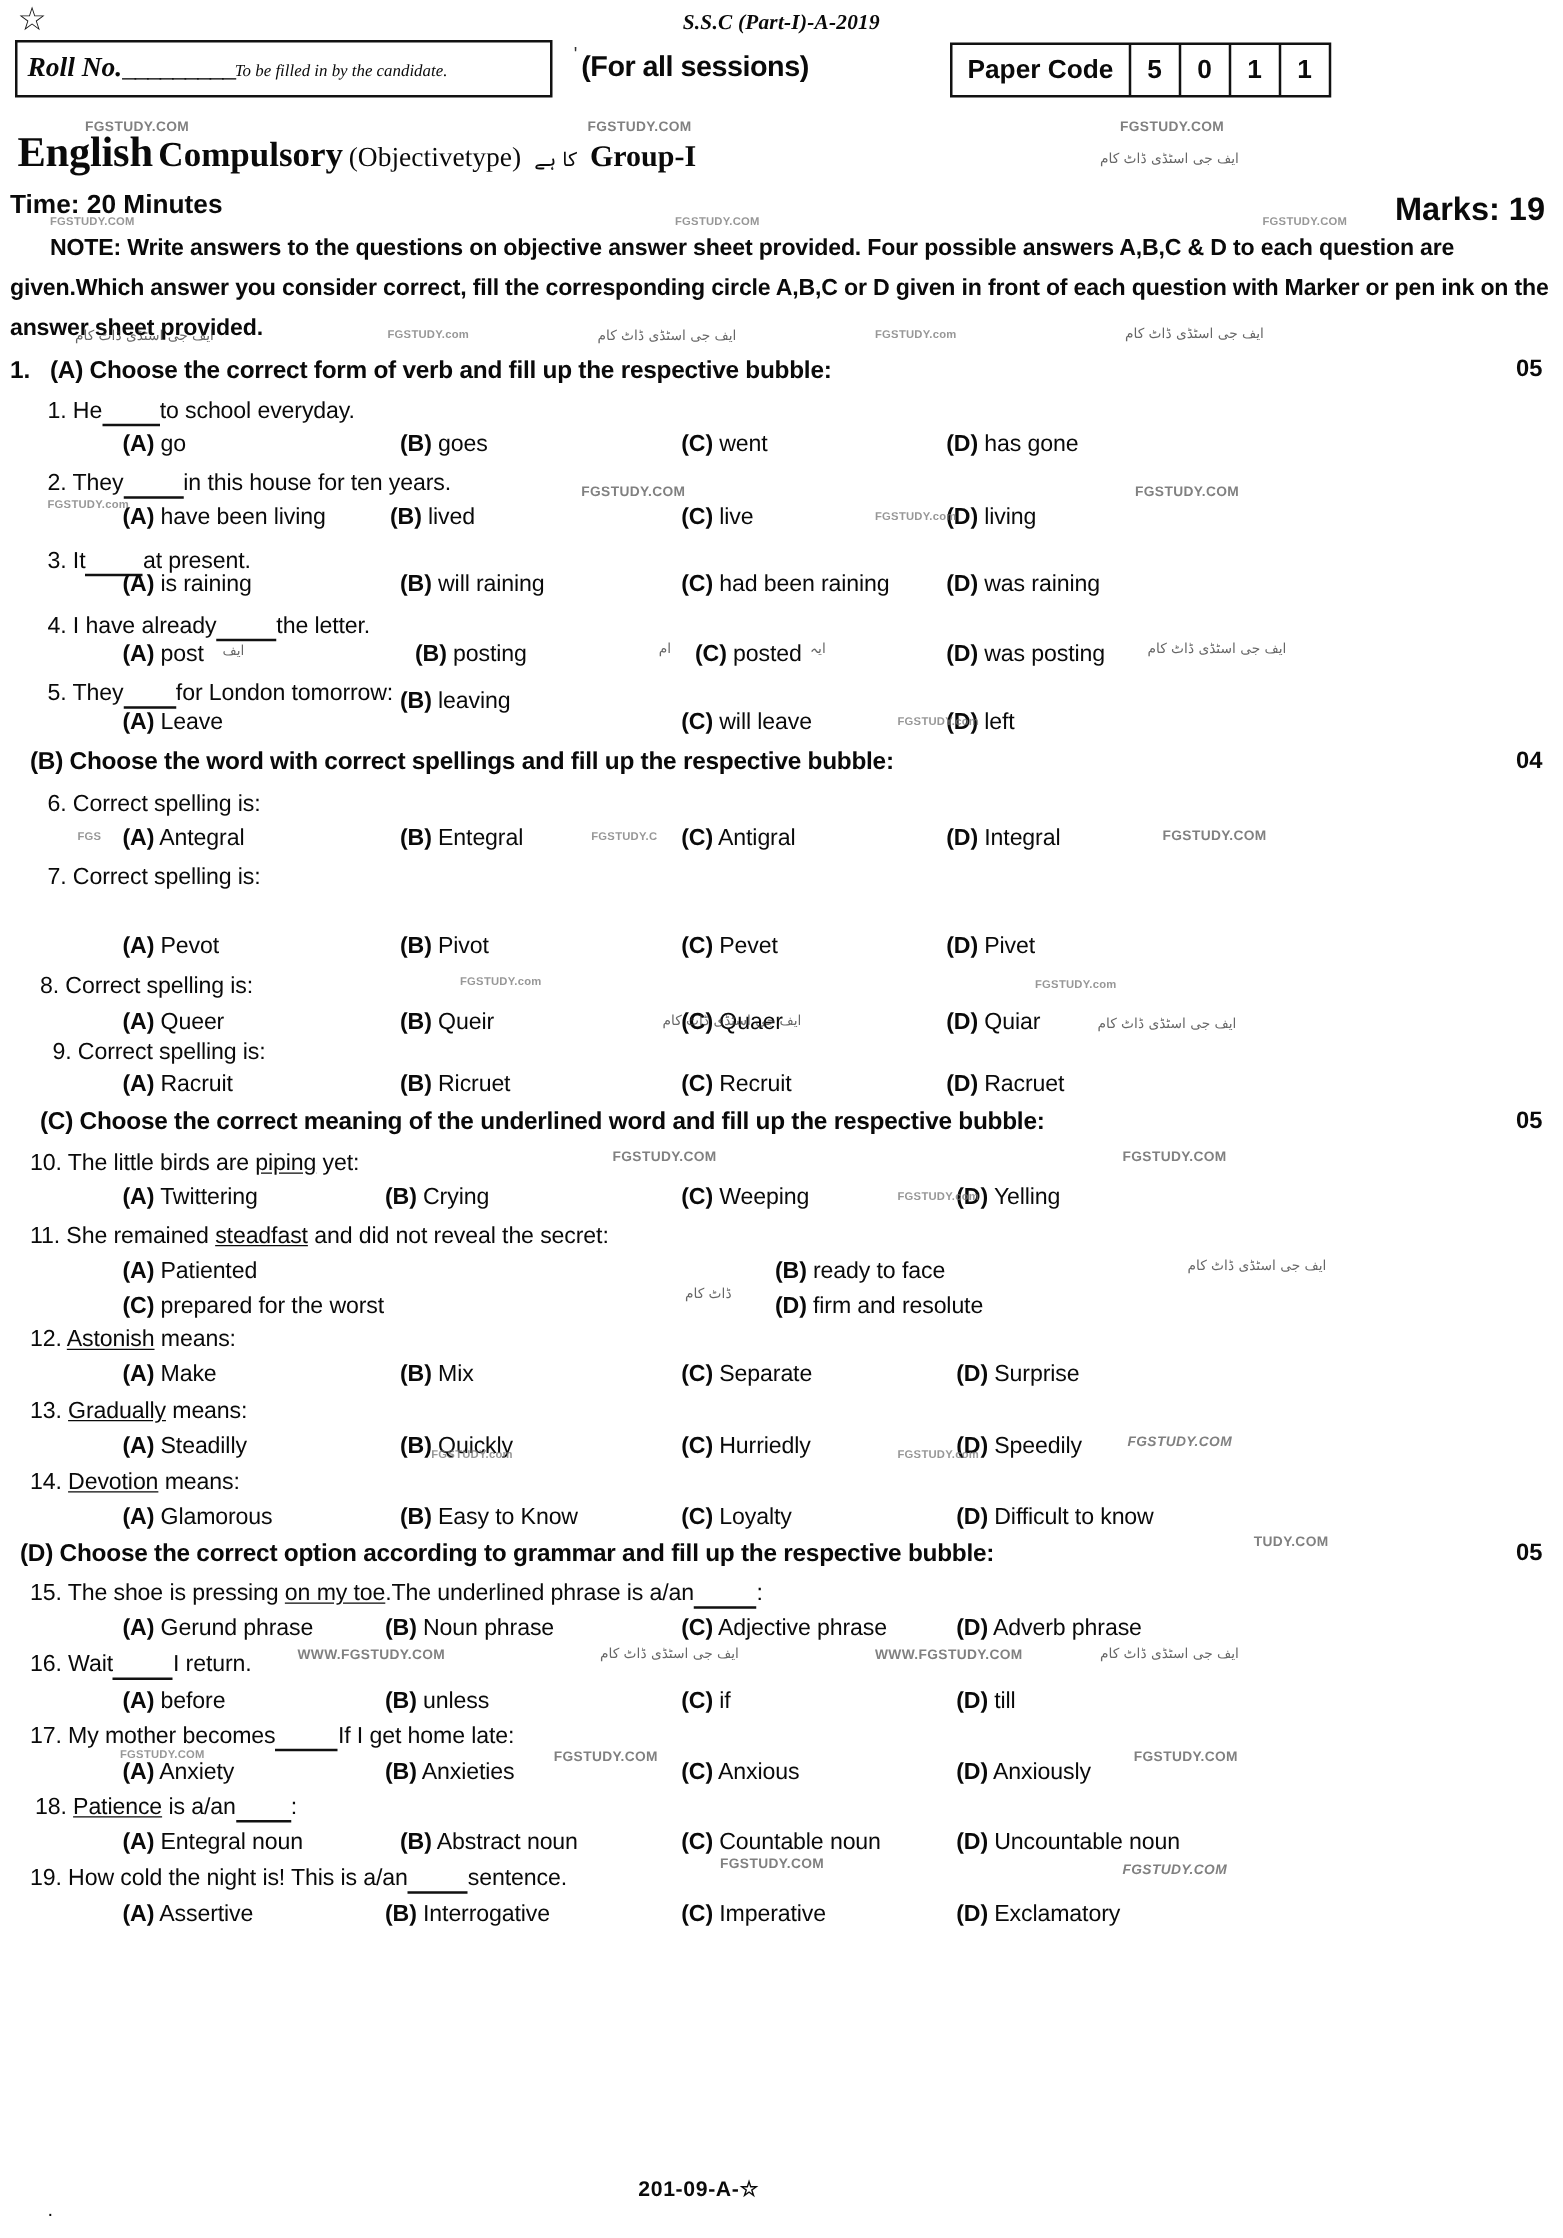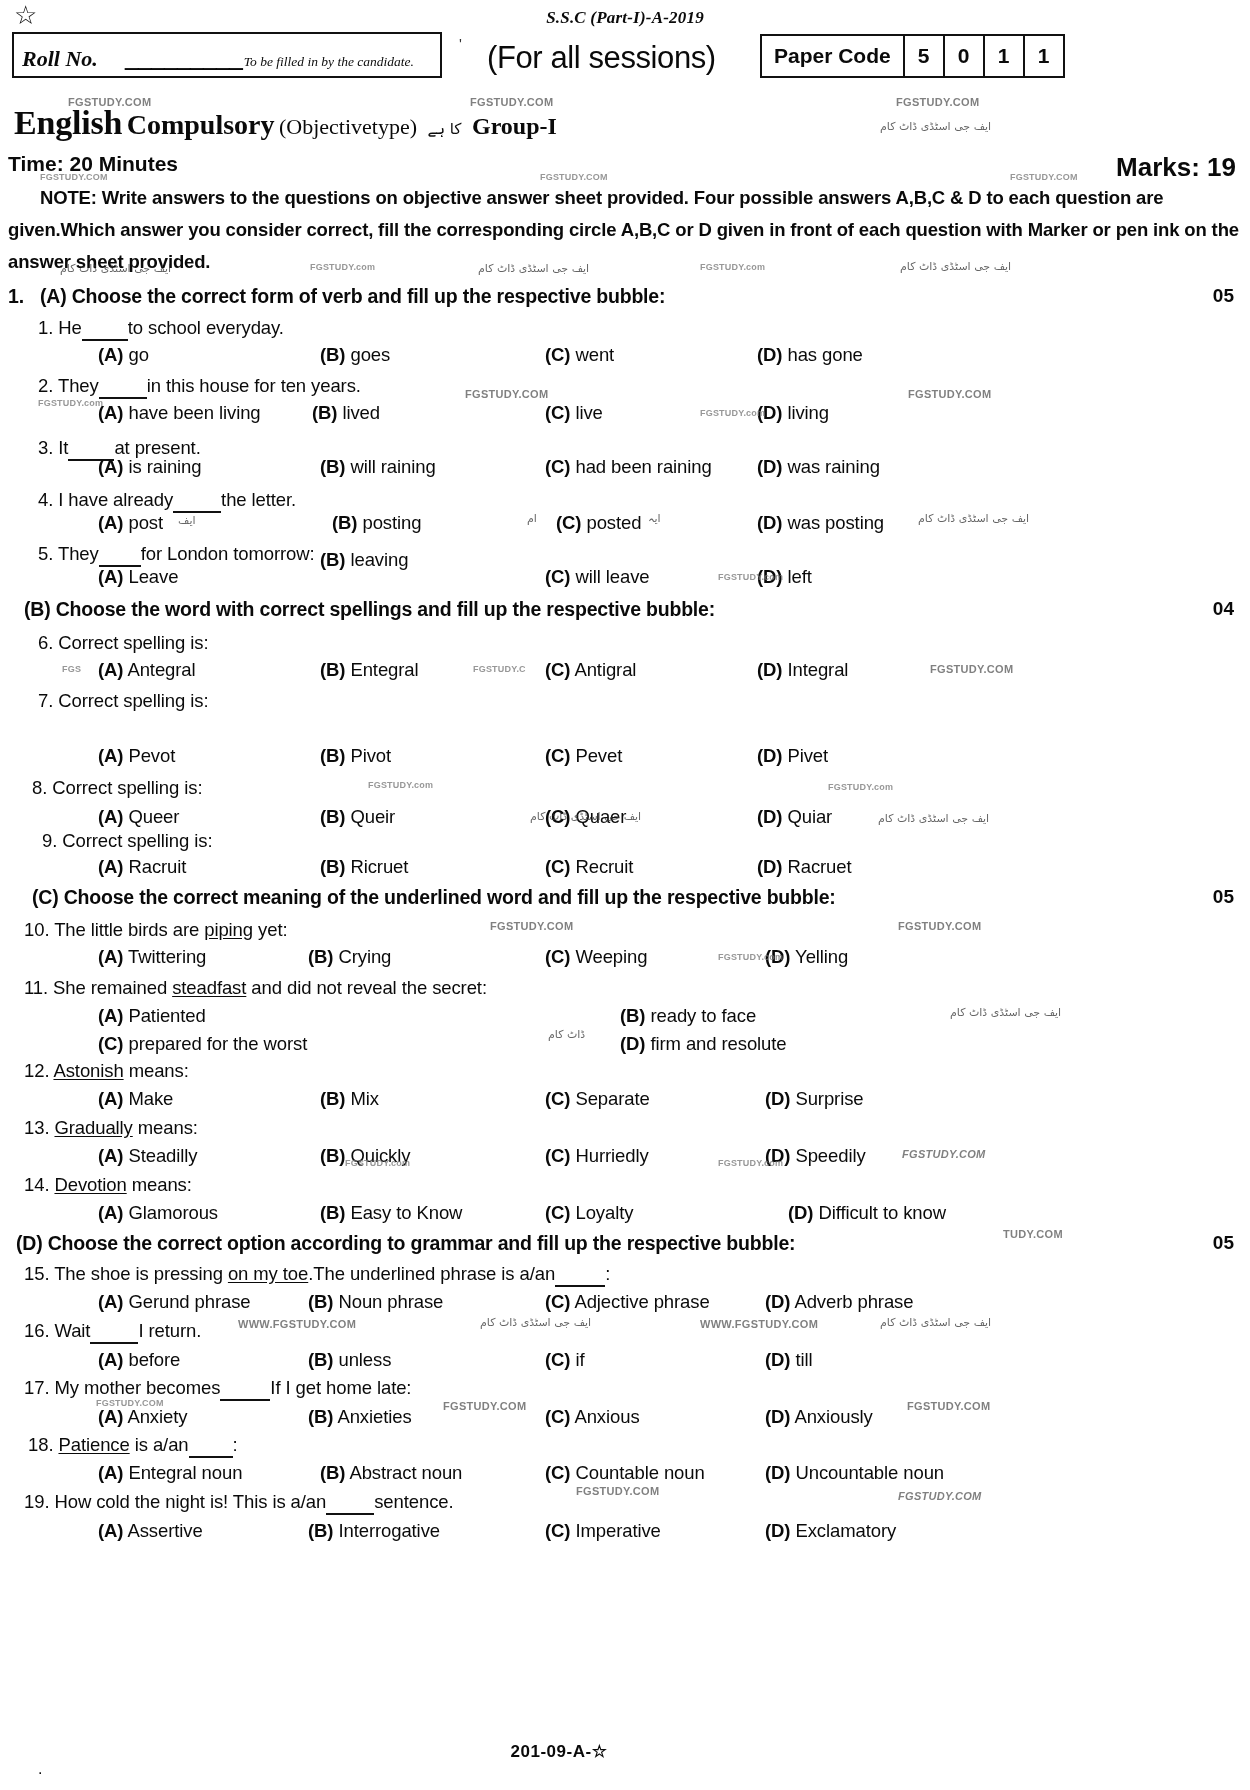--- a/index.html
+++ b/index.html
@@ -72,32 +72,32 @@
     border: 2px solid #111;
     box-sizing: border-box;
   }
   .rollbox .inner {
     padding: 7px 0 0 8px;
     font-family: "Liberation Serif", serif;
     font-style: italic;
     white-space: nowrap;
   }
   .roll-label { font-size: 22px; font-weight: bold; }
-  .roll-dash { font-size: 28px; font-weight: bold; letter-spacing: -1px; margin-left: 29px; }
+  .roll-dash { font-size: 22px; font-weight: normal; letter-spacing: -1px; }
   .roll-hint { font-size: 13.5px; }
   .tick-mark {
     position: absolute;
     left: 459px; top: 35px;
     font-size: 15px; color: #333;
   }
   .sessions {
     position: absolute;
-    left: 487px; top: 40px;
-    font-size: 31px;
-    font-weight: normal;
+    left: 465px; top: 40px;
+    font-size: 23px;
+    font-weight: bold;
     letter-spacing: -.4px;
   }
   .codebox {
     position: absolute;
     left: 760px; top: 34px;
     height: 44px;
     border: 2.5px solid #111;
     box-sizing: border-box;
     display: flex;
     align-items: stretch;
@@ -436,21 +436,21 @@
   <div class="opt" style="left:765px; top:1145px;"><b>(D)</b> <span>Speedily</span></div>
   <div class="wm sm it" style="left:902px; top:1148px;">FGSTUDY.COM</div>
 
   <div class="qstem" style="left:24px; top:1174px;">
     <span>14.</span>
     <span class="u">Devotion</span><span> means:</span>
   </div>
   <div class="opt" style="left:98px; top:1202px;"><b>(A)</b> <span>Glamorous</span></div>
   <div class="opt" style="left:320px; top:1202px;"><b>(B)</b> <span>Easy to Know</span></div>
   <div class="opt" style="left:545px; top:1202px;"><b>(C)</b> <span>Loyalty</span></div>
-  <div class="opt" style="left:765px; top:1202px;margin-left:23px;"><b>(D)</b> <span>Difficult to know</span></div>
+  <div class="opt" style="left:765px; top:1202px;"><b>(D)</b> <span>Difficult to know</span></div>
 
   <div class="sec-head" style="left:16px; top:1232px;">(D) Choose the correct option according to grammar and fill up the respective bubble:</div>
   <div class="wm sm" style="left:1003px; top:1228px;">TUDY.COM</div>
   <div class="sec-marks" style="top:1232px;">05</div>
 
   <div class="qstem" style="left:24px; top:1263px;">
     <span>15.</span>
     <span>The shoe is pressing </span><span class="u">on my toe</span><span>.The underlined phrase is a/an</span><span class="blank" style="width:50px;">&nbsp;</span><span>:</span>
   </div>
   <div class="opt" style="left:98px; top:1291px;"><b>(A)</b> <span>Gerund phrase</span></div>

